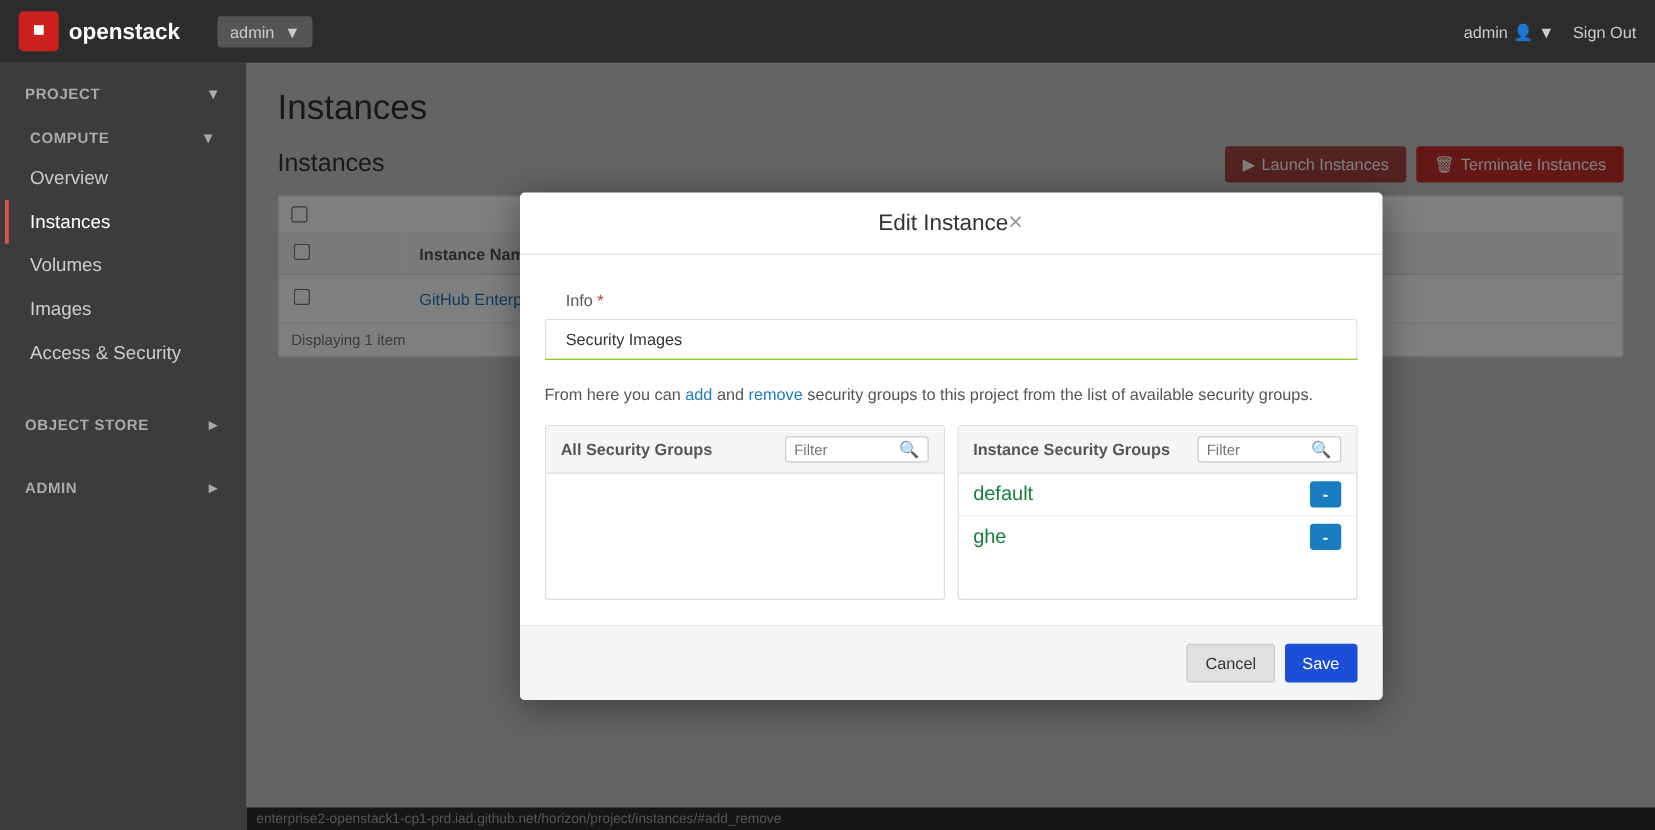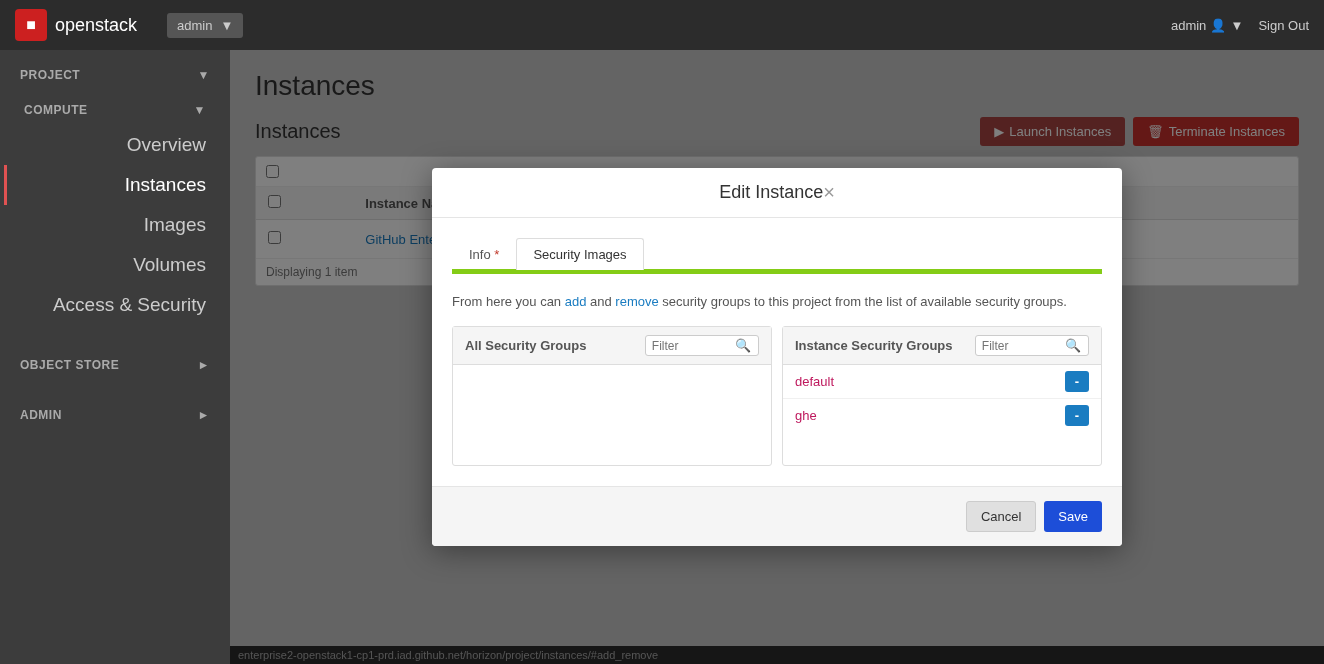--- a/index.html
+++ b/index.html
@@ -2,37 +2,37 @@
 <html><head>
   <meta charset="utf-8">
   <style>
     * { box-sizing: border-box; margin: 0; padding: 0; }
     body { font-family: "Helvetica Neue", Arial, sans-serif; font-size: 13px; background: #3d3d3d; color: #333; }
 
     
     .app { display: flex; flex-direction: column; height: 664px; overflow: hidden; }
     .top-bar { background: #2c2c2c; height: 50px; display: flex; align-items: center; padding: 0 15px; flex-shrink: 0; }
     .main-area { display: flex; flex: 1; overflow: hidden; }
-    .sidebar { width: 230px; background: #3c3c3c; flex-shrink: 0; overflow-y: auto; }
+    .sidebar { width: 197px; background: #3c3c3c; flex-shrink: 0; overflow-y: auto; }
     .content { flex: 1; background: #c8c8c8; overflow: hidden; position: relative; }
 
     
     .logo { display: flex; align-items: center; gap: 8px; margin-right: 20px; }
     .logo-icon { width: 32px; height: 32px; background: #cc2020; border-radius: 4px; display: flex; align-items: center; justify-content: center; color: white; font-size: 16px; font-weight: bold; }
     .logo-text { color: white; font-size: 18px; font-weight: 300; }
-    .logo-text span { font-weight: 400; }
+    .logo-text span { font-weight: 700; }
     .admin-dropdown { background: #555; color: #ccc; border: none; padding: 5px 10px; border-radius: 3px; font-size: 13px; display: flex; align-items: center; gap: 8px; cursor: pointer; margin-left: 10px; }
     .top-bar-right { margin-left: auto; display: flex; align-items: center; gap: 15px; }
     .top-bar-right a { color: #ccc; text-decoration: none; font-size: 13px; cursor: pointer; }
     .user-icon { color: #ccc; font-size: 13px; display: flex; align-items: center; gap: 4px; }
 
     
     .sidebar-section { padding: 10px 0; }
     .sidebar-section-header { color: #aaa; font-size: 12px; font-weight: 600; padding: 8px 20px; display: flex; align-items: center; justify-content: space-between; cursor: pointer; text-transform: uppercase; letter-spacing: 0.5px; }
-    .sidebar-item { padding: 9px 20px; color: #ccc; cursor: pointer; font-size: 19px; text-align: right; }
+    .sidebar-item { padding: 9px 20px; color: #ccc; cursor: pointer; font-size: 15px; }
     .sidebar-item.active { background: transparent; color: white; border-left: 3px solid #e05252; padding-left: 17px; }
     .sidebar-subsection { padding: 5px 4px; }
 
     
     .content-inner { padding: 20px 25px; background: #c8c8c8; height: 100%; }
     .page-title { font-size: 28px; font-weight: 300; color: #333; margin-bottom: 15px; }
     .content-header { display: flex; align-items: center; justify-content: space-between; margin-bottom: 10px; }
     .content-subtitle { font-size: 20px; font-weight: 300; color: #333; }
     .header-buttons { display: flex; gap: 8px; }
     .btn { padding: 7px 14px; border-radius: 3px; border: none; cursor: pointer; font-size: 13px; display: flex; align-items: center; gap: 5px; }
@@ -56,39 +56,39 @@
     
     .modal-overlay { position: absolute; top: 0; left: 0; right: 0; bottom: 0; background: rgba(0,0,0,0.5); display: flex; align-items: center; justify-content: center; z-index: 100; }
     .modal { background: white; border-radius: 4px; box-shadow: 0 5px 30px rgba(0,0,0,0.4); width: 690px; max-width: 95%; }
     .modal-header { padding: 14px 20px; border-bottom: 1px solid #e5e5e5; display: flex; align-items: center; justify-content: center; }
     .modal-title { font-size: 18px; font-weight: 400; color: #333; }
     .modal-close { background: none; border: none; font-size: 20px; cursor: pointer; color: #999; line-height: 1; }
     .modal-body { padding: 20px; }
     .modal-footer { padding: 14px 20px; border-top: 1px solid #e5e5e5; background: #f5f5f5; display: flex; justify-content: flex-end; gap: 8px; border-radius: 0 0 4px 4px; }
 
     
-    .tabs { display: flex; border-bottom: 5px solid #84cc16; margin-bottom: 18px; }
+    .tabs { display: flex; border-bottom: 2px solid #84cc16; margin-bottom: 18px; flex-direction: column; }
     .tab { padding: 8px 16px; cursor: pointer; font-size: 13px; color: #555; border: 1px solid transparent; border-bottom: none; margin-bottom: -1px; }
     .tab.active { background: white; border-color: #ddd; border-bottom-color: white; color: #333; border-radius: 3px 3px 0 0; }
     .tab-asterisk { color: #c0392b; }
 
     
     .sg-info { font-size: 13px; color: #555; margin-bottom: 15px; line-height: 1.5; }
     .sg-info .highlight { color: #1a7cc1; }
     .sg-columns { display: flex; gap: 10px; }
     .sg-panel { flex: 1; border: 1px solid #ddd; border-radius: 3px; }
     .sg-panel-header { padding: 8px 12px; background: #f5f5f5; border-bottom: 1px solid #ddd; font-weight: 600; font-size: 13px; color: #555; display: flex; align-items: center; justify-content: space-between; }
     .sg-filter { display: flex; align-items: center; background: white; border: 1px solid #ccc; border-radius: 3px; padding: 2px 6px; gap: 4px; }
     .sg-filter input { border: none; outline: none; font-size: 12px; width: 80px; }
     .sg-filter-icon { color: #999; font-size: 13px; }
     .sg-body { padding: 10px 12px; min-height: 100px; }
     .sg-empty { color: #999; font-size: 13px; }
     .sg-item { display: flex; align-items: center; justify-content: space-between; padding: 6px 12px; border-bottom: 1px solid #f0f0f0; }
     .sg-item:last-child { border-bottom: none; }
-    .sg-item-name { font-size: 13px; color: #be185d; }
+    .sg-item-name { font-size: 16px; color: #15803d; }
     .btn-remove { background: #1a7cc1; color: white; border: none; border-radius: 3px; padding: 3px 10px; cursor: pointer; font-size: 13px; font-weight: bold; }
 
     .status-bar { background: #2c2c2c; padding: 3px 8px; font-size: 11px; color: #aaa; position: absolute; bottom: 0; left: 0; right: 0; }
   </style>
 </head>
 <body>
 
 <div class="app">
 
   <div class="top-bar">
@@ -125,24 +125,24 @@
             <span>Compute</span>
             <span>▼</span>
           </div>
           <div class="sidebar-item">
             <span>Overview</span>
           </div>
           <div class="sidebar-item active">
             <span>Instances</span>
           </div>
           <div class="sidebar-item">
+            <span>Volumes</span>
+          </div>
+          <div class="sidebar-item">
             <span>Images</span>
-          </div>
-          <div class="sidebar-item">
-            <span>Volumes</span>
           </div>
           <div class="sidebar-item">
             <span>Access &amp; Security</span>
           </div>
         </div>
       </div>
       <div class="sidebar-section">
         <div class="sidebar-section-header">
           <span>Object Store</span>
           <span>►</span>

